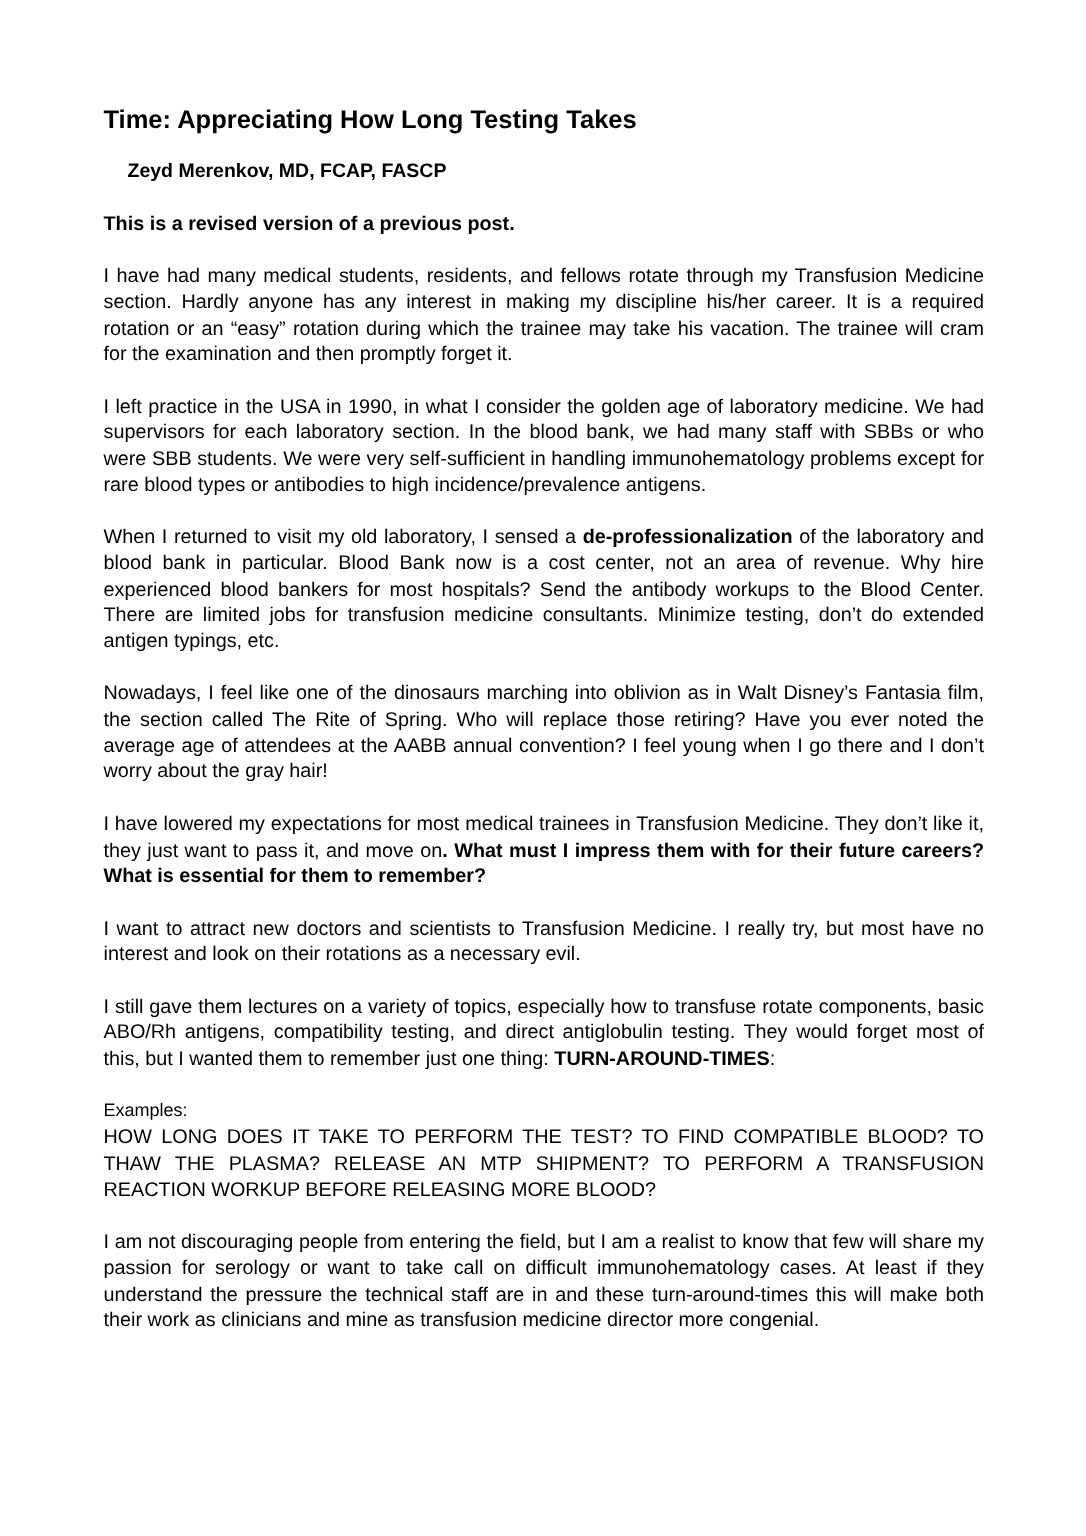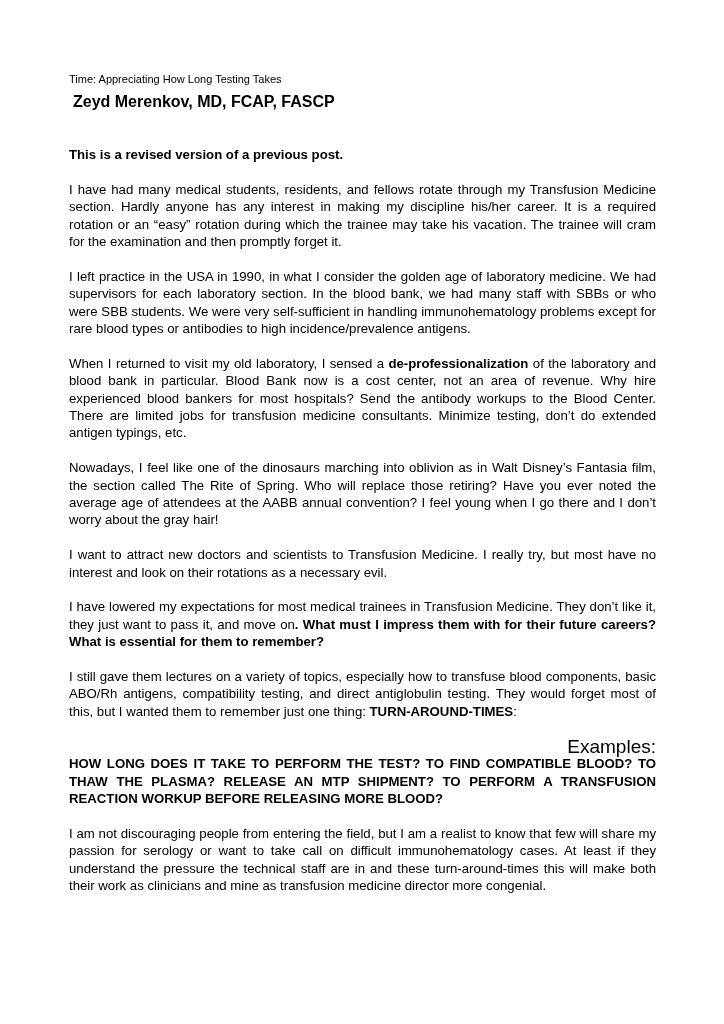--- a/index.html
+++ b/index.html
@@ -5,55 +5,55 @@
   html, body { margin: 0; padding: 0; background: #ffffff; }
   body { width: 724px; height: 1024px; position: relative; overflow: hidden; }
   .page {
     position: absolute;
     left: 69px;
     top: 70px;
     width: 587px;
     font-family: "Liberation Sans", sans-serif;
     color: #000000;
   }
-  .title { font-weight: normal; font-size: 11px; line-height: 19px; margin: 0; }
-  .subtitle { font-weight: bold; font-size: 16px; line-height: 17px; margin: 4px; }
+  .title { font-weight: bold; font-size: 17px; line-height: 19px; margin: 0; }
+  .subtitle { font-weight: bold; font-size: 13px; line-height: 17px; margin: 16px; }
   .para {
     font-size: 13.2px;
     line-height: 17.4px;
     margin: 0 0 17.4px 0;
     text-align: justify;
   }
-  .first-para { margin-top: 36px; }
+  .first-para { margin-top: 18px; }
   .b { font-weight: bold; }
   .i { }
-  .bold-para { font-weight: bold; }
-  .examples-label { font-size: 19px; line-height: 17.4px; margin: 0; text-align: right; }
+  .bold-para { font-weight: normal; }
+  .examples-label { font-size: 12px; line-height: 17.4px; margin: 0; }
 </style>
 </head>
 <body>
 
 <div class="page">
   <p class="title">Time:  Appreciating How Long Testing Takes</p>
   <p class="subtitle">Zeyd Merenkov, MD, FCAP, FASCP</p>
 
   <p class="para first-para b">This is a revised version of a previous post.</p>
 
   <p class="para">I have had many medical students, residents, and fellows rotate through my Transfusion Medicine section.  Hardly anyone has any interest in making my discipline his/her career.  It is a required rotation or an “easy” rotation during which the trainee may take his vacation.  The trainee will cram for the examination and then promptly forget it.</p>
 
   <p class="para">I left practice in the USA in 1990, in what I consider the golden age of laboratory medicine.  We had supervisors for each laboratory section.  In the blood bank, we had many staff with SBBs or who were SBB students.  We were very self-sufficient in handling immunohematology problems except for rare blood types or antibodies to high incidence/prevalence antigens.</p>
 
   <p class="para"><span>When I returned to visit my old laboratory, I sensed a </span><span class="b">de-professionalization</span><span> of the laboratory and blood bank in particular.  Blood Bank now is a cost center, not an area of revenue.  Why hire experienced blood bankers for most hospitals?  Send the antibody workups to the Blood Center.  There are limited jobs for transfusion medicine consultants.  Minimize testing, don’t do extended antigen typings, etc.</span></p>
 
   <p class="para"><span>Nowadays, I feel like one of the dinosaurs marching into oblivion as in Walt Disney’s </span><span class="i">Fantasia</span><span> film, the section called </span><span class="i">The Rite of Spring</span><span>.  Who will replace those retiring?  Have you ever noted the average age of attendees at the AABB annual convention?  I feel young when I go there and I don’t worry about the gray hair!</span></p>
 
+  <p class="para"><span>I have lowered my expectations for most medical trainees in Transfusion Medicine.  They don’t like it, they just want to pass it, and move on</span><span class="b">.  What must I impress them with for their future careers?  What is essential for them to remember?</span></p>
+
   <p class="para">I want to attract new doctors and scientists to Transfusion Medicine.  I really try, but most have no interest and look on their rotations as a necessary evil.</p>
 
-  <p class="para"><span>I have lowered my expectations for most medical trainees in Transfusion Medicine.  They don’t like it, they just want to pass it, and move on</span><span class="b">.  What must I impress them with for their future careers?  What is essential for them to remember?</span></p>
 
-
-  <p class="para"><span>I still gave them lectures on a variety of topics, especially how to transfuse blood components, basic ABO/Rh antigens, compatibility testing, and direct antiglobulin testing.  They would forget most of this, but I wanted them to remember just one thing:  </span><span class="b">TURN-AROUND-TIMES</span><span>:</span></p>
+  <p class="para"><span>I still gave them lectures on a variety of topics, especially how to transfuse rotate components, basic ABO/Rh antigens, compatibility testing, and direct antiglobulin testing.  They would forget most of this, but I wanted them to remember just one thing:  </span><span class="b">TURN-AROUND-TIMES</span><span>:</span></p>
 
   <p class="examples-label">Examples:</p>
   <p class="para bold-para">HOW LONG DOES IT TAKE TO PERFORM THE TEST?  TO FIND COMPATIBLE BLOOD?  TO THAW THE PLASMA?  RELEASE AN MTP SHIPMENT?  TO PERFORM A TRANSFUSION REACTION WORKUP BEFORE RELEASING MORE BLOOD?</p>
 
   <p class="para">I am not discouraging people from entering the field, but I am a realist to know that few will share my passion for serology or want to take call on difficult immunohematology cases.  At least if they understand the pressure the technical staff are in and these turn-around-times this will make both their work as clinicians and mine as transfusion medicine director more congenial.</p>
 </div>
 
 </body></html>

